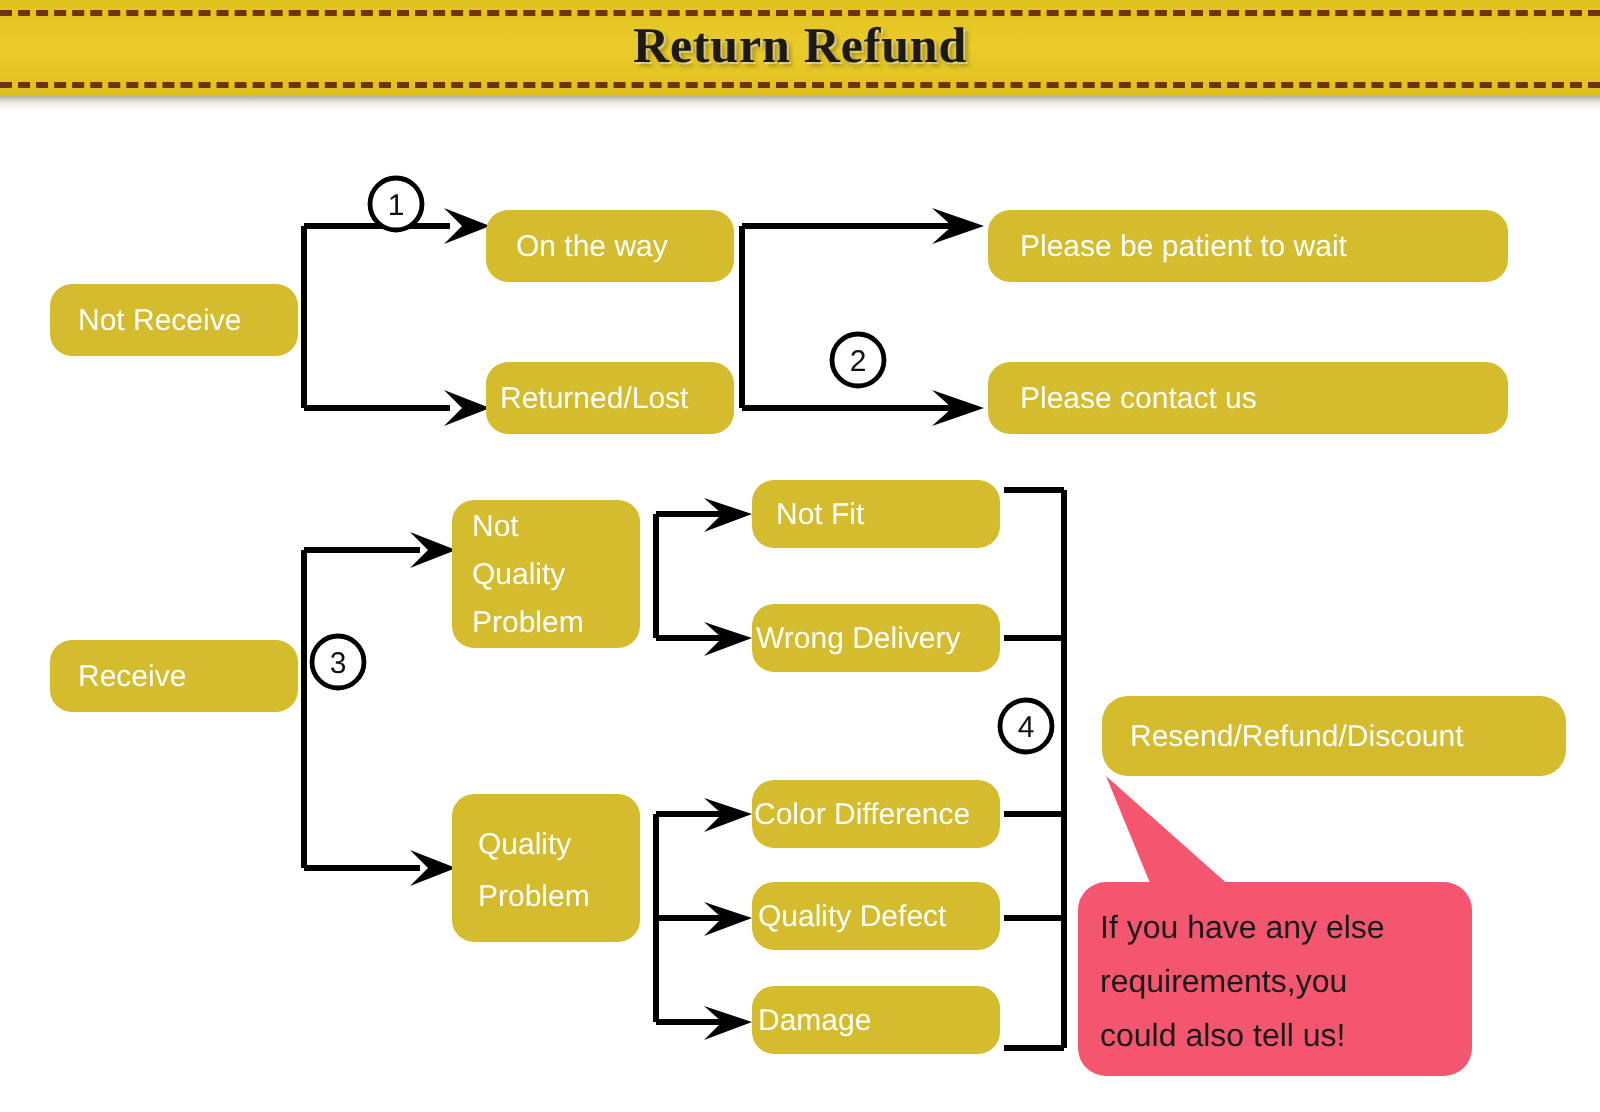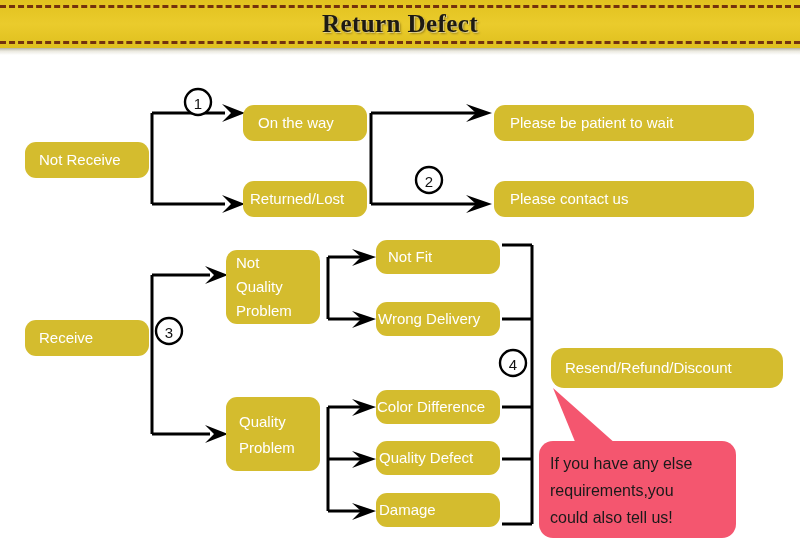--- a/index.html
+++ b/index.html
@@ -62,21 +62,21 @@
   }
 </style>
 </head>
 <body>
 
 <div id="stage">
 
   <div class="banner">
     <div class="dash top"></div>
     <div class="dash bottom"></div>
-    <div class="banner-title">Return Defect</div>
+    <div class="banner-title">Return Refund</div>
   </div>
   <div class="banner-shadow"></div>
 
   <svg class="diagram" viewBox="0 0 800 556">
 
     <g>
       <path class="connector" d="M152,113 L152,204"></path>
       <path class="connector" d="M152,113 L225,113"></path>
       <path class="connector" d="M152,204 L225,204"></path>
       <polygon class="arrowhead" points="222,104 245,113 222,122 231,113"></polygon>

